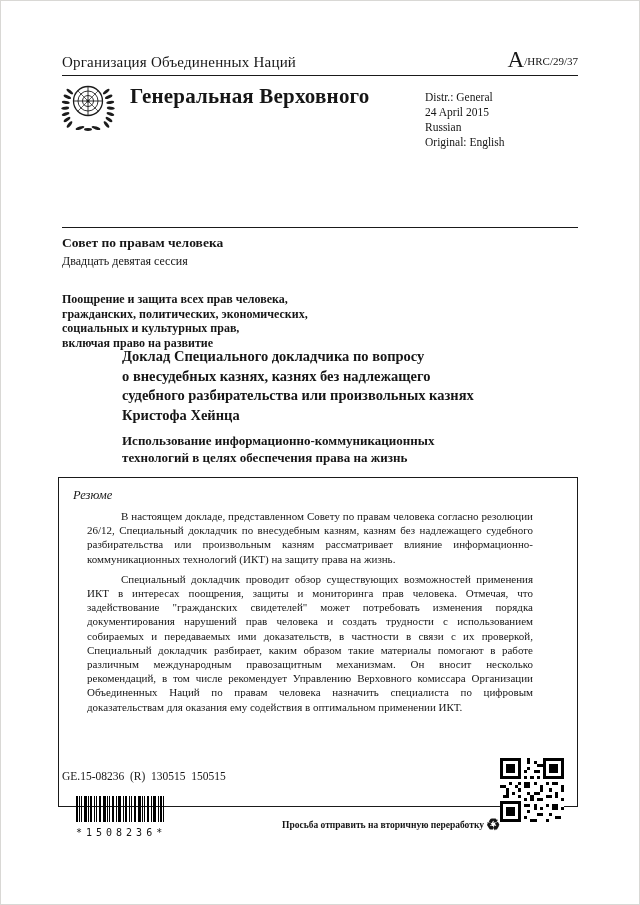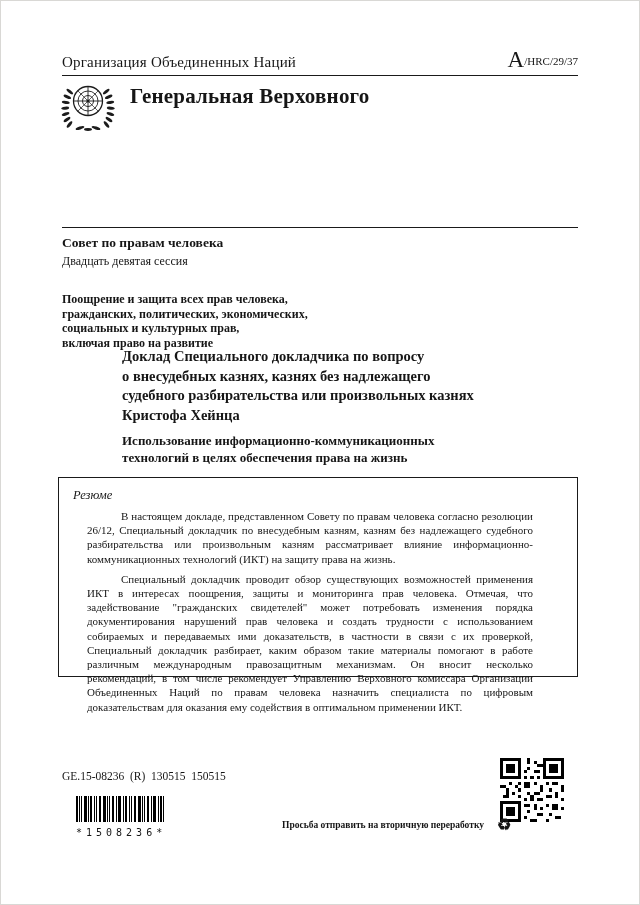--- a/index.html
+++ b/index.html
@@ -49,21 +49,21 @@
     position:absolute; left:122px; top:347px; width:390px;
     font-size:14.5px; font-weight:bold; line-height:19.5px; white-space:pre-line;
   }
   .report-subtitle {
     position:absolute; left:122px; top:432px; width:360px;
     font-size:13px; font-weight:bold; line-height:17px; white-space:pre-line;
   }
 
   
   .summary-box {
-    position:absolute; left:58px; top:477px; width:520px; height:200px;
+    position:absolute; left:58px; top:477px; width:520px; height:330px;
     border:1px solid #1a1a1a; background:#fff;
   }
   .summary-label { font-style:italic; font-size:12.5px; margin:10px 0 0 14px; }
   .summary-para {
     margin:6px 44px 0 28px; font-size:11px; line-height:14.2px;
     text-align:justify; text-indent:34px;
   }
 
   
   .ge-number {
@@ -71,21 +71,21 @@
     font-size:11.5px; white-space:pre;
   }
   .qr-code { position:absolute; left:500px; top:758px; width:64px; height:64px; }
   .barcode-wrap { position:absolute; left:76px; top:796px; width:88px; text-align:right; }
   .barcode-text {
     font-family:"DejaVu Sans Mono", monospace; font-size:10px;
     letter-spacing:4px; margin-top:1px; white-space:nowrap;
   }
   .recycle-row {
     position:absolute; left:282px; top:817px;
-    display:flex; align-items:center; gap:13px;
+    display:flex; align-items:center; gap:2px;
     font-size:9.5px; font-weight:bold;
   }
   .recycle-icon { font-size:16px; line-height:1; }
 </style>
 </head>
 <body>
 
 <div class="page">
 
   <div class="org-row">
@@ -124,20 +124,26 @@
         <ellipse cx="50.2" cy="22.4" rx="4" ry="1.5" transform="rotate(-9 50.2 22.4)"></ellipse>
         <ellipse cx="48.7" cy="16.8" rx="4" ry="1.5" transform="rotate(-24 48.7 16.8)"></ellipse>
         <ellipse cx="46.2" cy="11.6" rx="4" ry="1.5" transform="rotate(-39 46.2 11.6)"></ellipse>
         <ellipse cx="20" cy="48" rx="4.5" ry="1.5" transform="rotate(-18 20 48)"></ellipse>
         <ellipse cx="36" cy="48" rx="4.5" ry="1.5" transform="rotate(18 36 48)"></ellipse>
         <ellipse cx="28" cy="49.5" rx="4" ry="1.4"></ellipse>
       </g>
     </svg>
   </div>
   <h1 class="assembly-title">Генеральная Верховного</h1>
+  <div class="distr-block">
+    <div>Distr.: General</div>
+    <div>24 April 2015</div>
+    <div>Russian</div>
+    <div>Original:  English</div>
+  </div>
   <div class="rule rule-mid"></div>
 
   <div class="session-block">
     <div class="council">Совет по правам человека</div>
     <div class="session-line">Двадцать девятая сессия</div>
     <div class="agenda-title">Поощрение и защита всех прав человека,
 гражданских, политических, экономических,
 социальных и культурных прав,
 включая право на развитие</div>
   </div>

